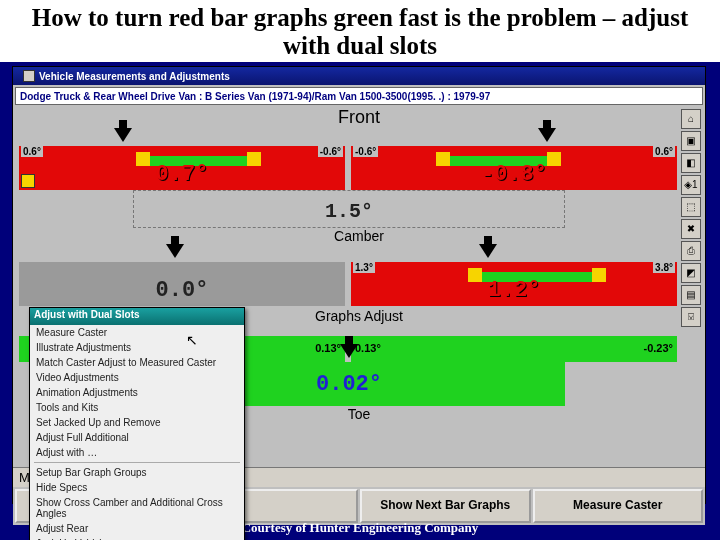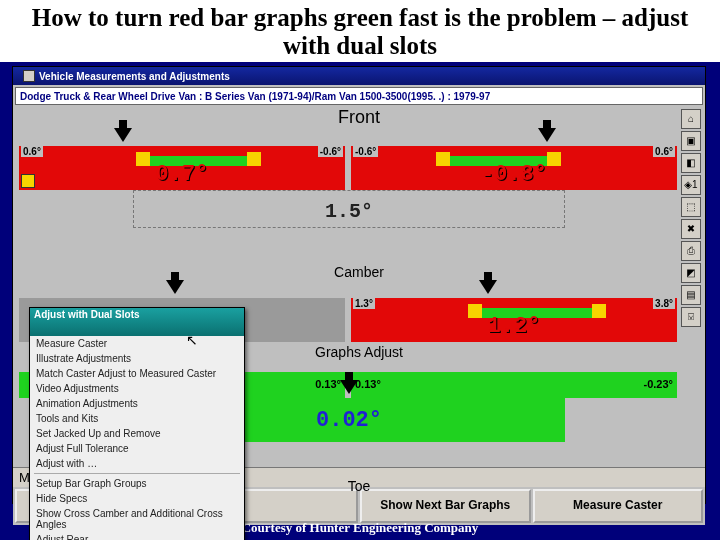--- a/index.html
+++ b/index.html
@@ -8,21 +8,21 @@
   .slide-title { color: #000; background: #fff; font-family: "Times New Roman", serif; font-size: 25px; font-weight: bold; text-align: center; padding: 4px 20px 2px; }
   .footer { position: absolute; bottom: 4px; width: 100%; text-align: center; color: #fff; font-family: "Times New Roman", serif; font-size: 13px; font-weight: bold; }
   .app-window { position: absolute; left: 12px; top: 66px; width: 694px; height: 438px; background: #bfbfbf; border: 1px solid #000; }
   .titlebar { height: 18px; background: linear-gradient(#1428a0,#0a1470); color: #fff; font-size: 10px; font-weight: bold; display: flex; align-items: center; padding: 0 10px; gap: 4px; }
   .titlebar .ticon { width: 12px; height: 12px; background: #d4d0c8; border: 1px solid #333; }
   .vehicle-bar { height: 18px; background: #fff; border: 1px solid #666; margin: 2px; font-size: 10px; font-weight: bold; color: #000080; display: flex; align-items: center; padding: 0 4px; }
   .content { position: relative; height: 360px; background: #bfbfbf; }
   .right-tools { position: absolute; right: 2px; top: 2px; width: 22px; display: flex; flex-direction: column; gap: 2px; }
   .tool-btn { width: 20px; height: 20px; background: #d4d0c8; border: 1px solid #555; font-size: 10px; text-align: center; line-height: 18px; }
   .section-label { text-align: center; font-size: 18px; font-weight: 500; }
-  .meas-label { text-align: center; font-size: 14px; font-weight: 500; margin-top: 36px; }
+  .meas-label { text-align: center; font-size: 14px; font-weight: 500; }
   .two-col { display: flex; gap: 6px; padding: 0 28px 0 6px; }
   .gauge-box { flex: 1; position: relative; height: 44px; }
   .gauge-bg { position: absolute; inset: 0; }
   .gauge-bg.red { background: #e20808; }
   .gauge-bg.green { background: #1fd21f; }
   .green-zone { position: absolute; top: 10px; height: 10px; background: #1fd21f; }
   .yellow-mark { position: absolute; top: 6px; height: 14px; width: 14px; background: #f7d400; }
   .gauge-val { position: absolute; width: 100%; text-align: center; top: 16px; font-family: "Courier New", monospace; font-size: 22px; font-weight: bold; }
   .gauge-val.red { color: #e20808; text-shadow: 1px 1px 0 #000; }
   .gauge-val.blue { color: #2020d4; }
@@ -35,21 +35,21 @@
   .center-gauge { margin: 0 140px 0 120px; position: relative; height: 38px; }
   .center-gauge .gauge-bg { inset: 0; }
   .center-gauge .gauge-val { top: 10px; }
   .toe-row { display: flex; padding: 0 28px 0 6px; gap: 6px; }
   .toe-side { flex: 1; height: 26px; background: #1fd21f; position: relative; }
   .toe-side span { position: absolute; font-size: 11px; font-weight: bold; top: 6px; }
   .status-bar { background: #d4d0c8; border-top: 1px solid #777; height: 20px; font-size: 13px; font-weight: 500; padding: 2px 6px; }
   .bottom-buttons { display: flex; gap: 2px; padding: 2px; background: #bfbfbf; }
   .bottom-btn { flex: 1; height: 34px; background: #d4d0c8; border: 2px outset #eee; font-size: 12px; font-weight: bold; text-align: left; display: flex; align-items: center; justify-content: center; line-height: 1.1; }
   .popup { position: absolute; left: 16px; top: 240px; width: 216px; background: #efefef; border: 1px solid #000; box-shadow: 2px 2px 4px rgba(0,0,0,.5); z-index: 50; }
-  .popup-title { height: 28px; background: linear-gradient(#1aa0a0,#0a7070); color: #fff; font-size: 10px; font-weight: bold; padding: 1px 4px; }
+  .popup-title { height: 17px; background: linear-gradient(#1aa0a0,#0a7070); color: #fff; font-size: 10px; font-weight: bold; padding: 1px 4px; }
   .popup-item { font-size: 10px; padding: 2px 6px; border-bottom: 0; color: #222; filter: blur(0.4px); }
   .popup-sep { height: 1px; background: #aaa; margin: 2px 4px; }
   .cursor { position: absolute; left: 156px; top: 24px; font-size: 14px; color: #000; }
 </style>
 </head>
 <body>
 
 <div class="slide-title">How to turn red bar graphs green fast is the problem – adjust with dual slots</div>
 
 <div class="app-window">
@@ -160,21 +160,21 @@
   <div class="popup">
     <div class="popup-title">Adjust with Dual Slots</div>
     <span class="cursor">↖</span>
     <div class="popup-item">Measure Caster</div>
     <div class="popup-item">Illustrate Adjustments</div>
     <div class="popup-item">Match Caster Adjust to Measured Caster</div>
     <div class="popup-item">Video Adjustments</div>
     <div class="popup-item">Animation Adjustments</div>
     <div class="popup-item">Tools and Kits</div>
     <div class="popup-item">Set Jacked Up and Remove</div>
-    <div class="popup-item">Adjust Full Tolerance</div>
+    <div class="popup-item">Adjust Full Additional</div>
     <div class="popup-item">Adjust with …</div>
     <div class="popup-sep"></div>
     <div class="popup-item">Setup Bar Graph Groups</div>
     <div class="popup-item">Hide Specs</div>
     <div class="popup-item">Show Cross Camber and Additional Cross Angles</div>
     <div class="popup-item">Adjust Rear</div>
     <div class="popup-item">Jack Up Vehicle</div>
 
   </div>
 </div>

